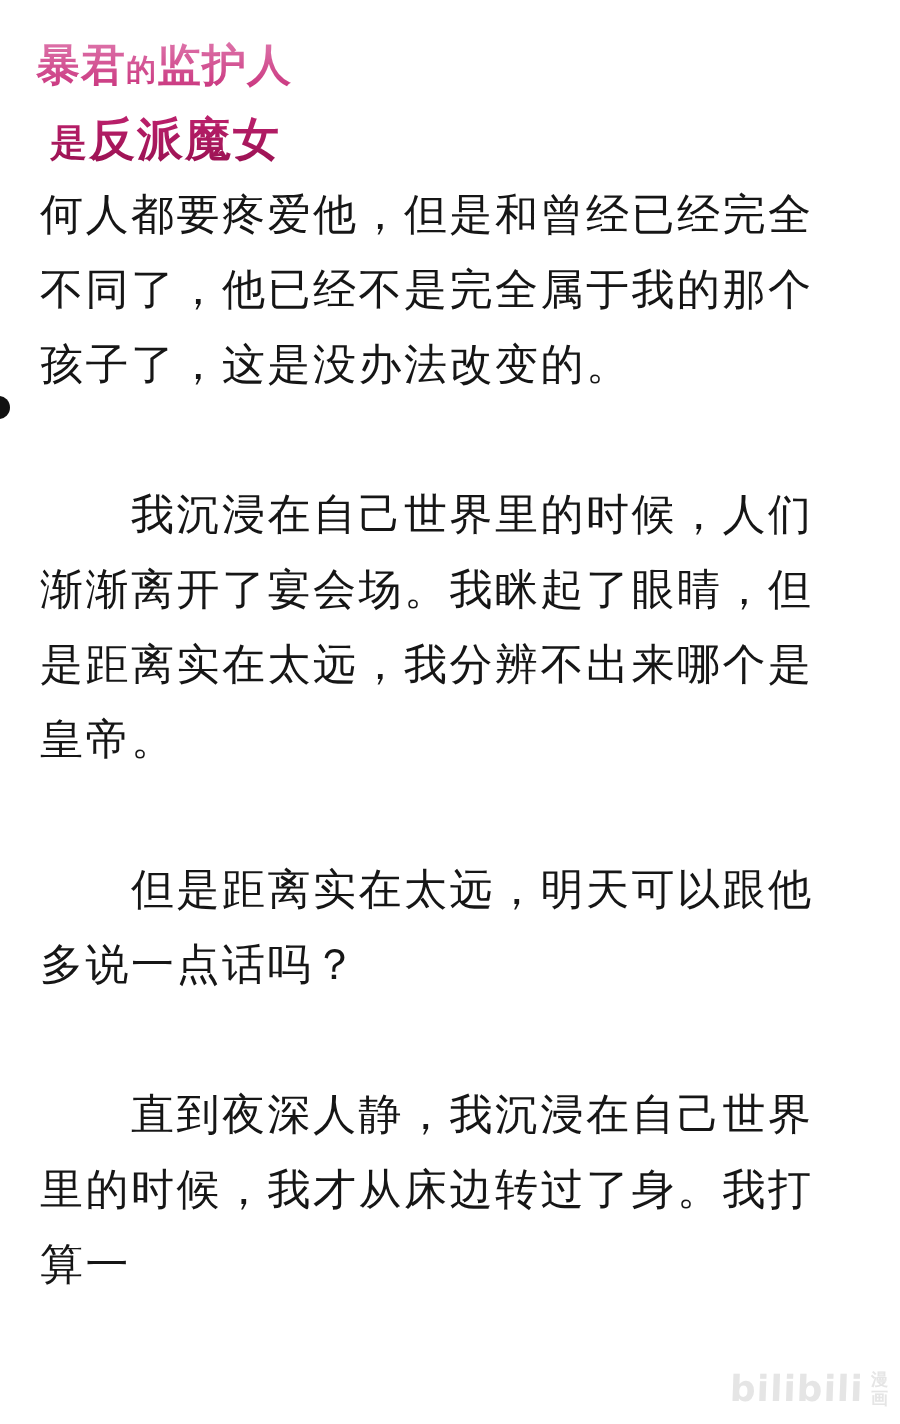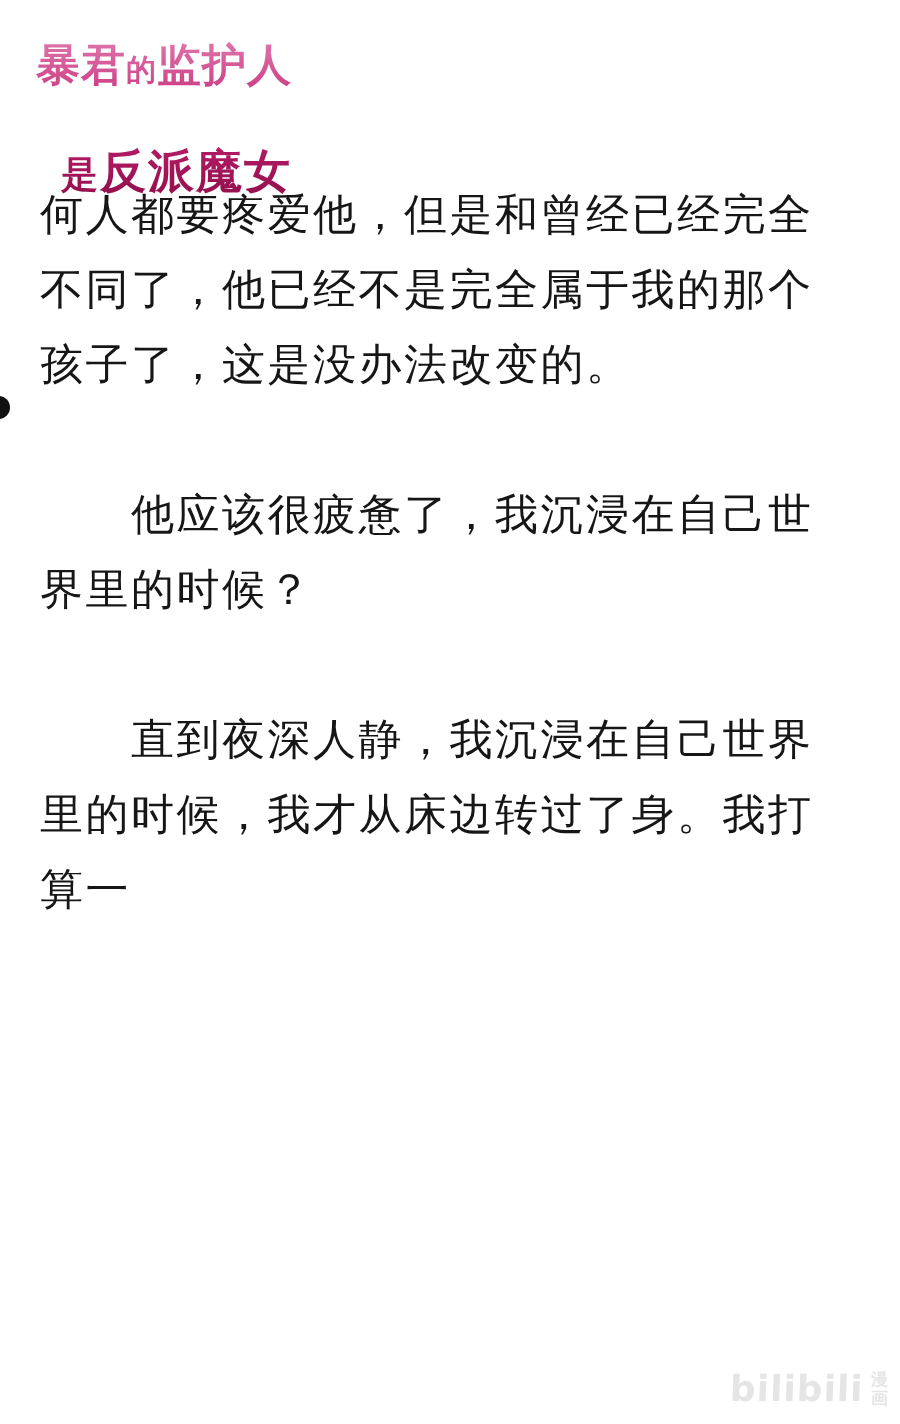--- a/index.html
+++ b/index.html
@@ -22,43 +22,41 @@
 
   
   .logo {
     position: absolute;
     left: 36px;
     top: 34px;
     display: inline-block;
     font-family: "DejaVu Serif", "Liberation Serif", serif;
     font-weight: bold;
     color: #b5256b;
-    text-align: right;
   }
   @supports ((-webkit-background-clip: text) or (background-clip: text)) {
     .logo {
       background: linear-gradient(180deg, #e07cb0 0%, #c42472 48%, #8f0d4a 100%);
       -webkit-background-clip: text;
       background-clip: text;
       color: transparent;
     }
   }
   .logo-line1 {
     font-size: 44px;
     line-height: 62px;
     letter-spacing: 1px;
     white-space: nowrap;
   }
   .logo-line2 {
     font-size: 46px;
-    line-height: 60px;
+    line-height: 76px;
     letter-spacing: 2px;
     padding-left: 14px;
     white-space: nowrap;
-    margin-top: 40px;
   }
   .logo .small1 { font-size: 30px; }
   .logo .small2 { font-size: 37px; }
 
   
   .content {
     position: absolute;
     left: 40px;
     top: 177px;
     width: 822px;
@@ -122,21 +120,22 @@
 
 <div class="page">
 
   <div class="logo">
     <div class="logo-line1"><span>暴君</span><span class="small1">的</span><span>监护人</span></div>
     <div class="logo-line2"><span class="small2">是</span><span>反派魔女</span></div>
   </div>
 
   <div class="content">
     <p>何人都要疼爱他，但是和曾经已经完全不同了，他已经不是完全属于我的那个孩子了，这是没办法改变的。</p>
-    <p class="indent">他应该很疲惫了，我沉浸在自己世界里的时候？</p>
+    <p class="indent">我沉浸在自己世界里的时候，人们渐渐离开了宴会场。我眯起了眼睛，但是距离实在太远，我分辨不出来哪个是皇帝。</p>
+    <p class="indent">但是距离实在太远，明天可以跟他多说一点话吗？</p>
     <p class="indent">直到夜深人静，我沉浸在自己世界里的时候，我才从床边转过了身。我打算一</p>
   </div>
 
   <div class="edge-dot"></div>
 
   <div class="watermark">
     <span class="wm-brand">bilibili</span>
     <span class="wm-stack">
       <span>漫</span>
       <span>画</span>

